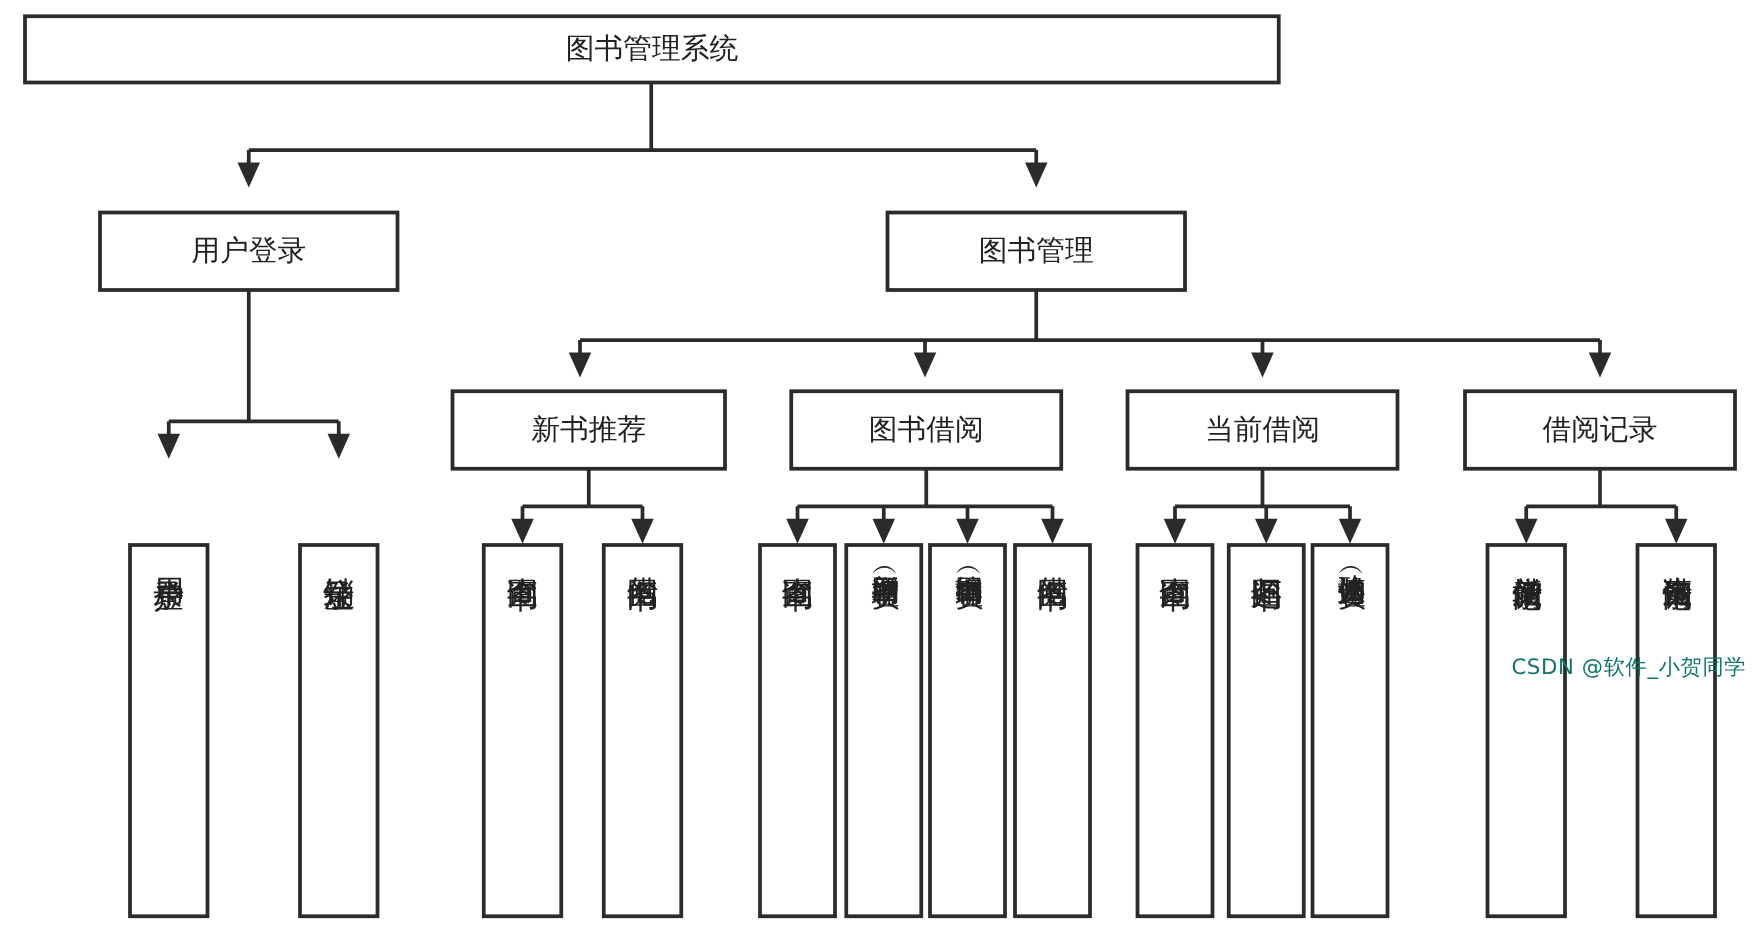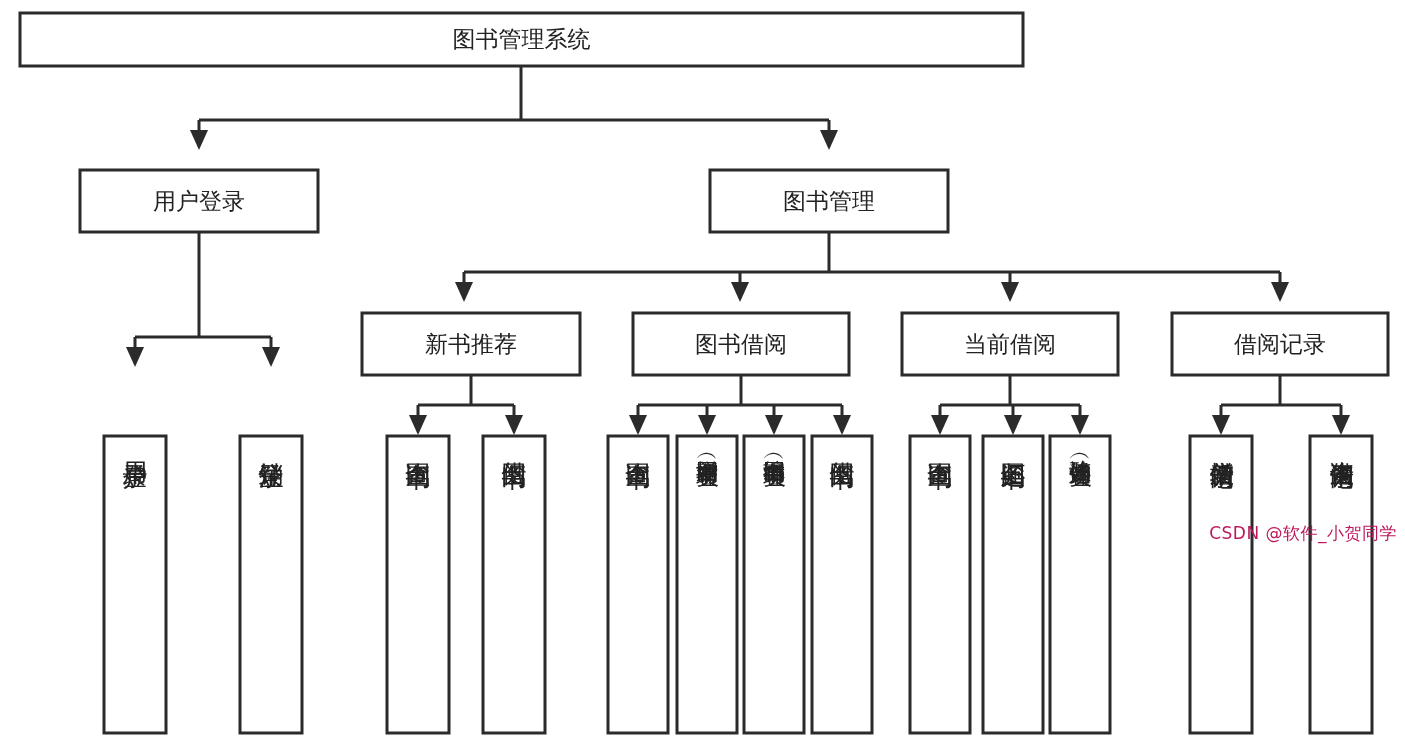--- a/index.html
+++ b/index.html
@@ -64,21 +64,21 @@
     color: #222222;
     letter-spacing: 1px;
     white-space: nowrap;
   }
   #watermark {
     position: absolute;
     right: 8px;
     bottom: 6px;
     font-family: "DejaVu Sans", "Liberation Sans", sans-serif;
     font-size: 17px;
-    color: #be185d;
+    color: #0f766e;
     letter-spacing: 0.5px;
     white-space: nowrap;
   }
 </style>
 </head>
 <body>
 
 <div id="diagram-root">
   <svg class="canvas" id="svg-canvas" viewBox="0 0 1405 747">
       <g>

